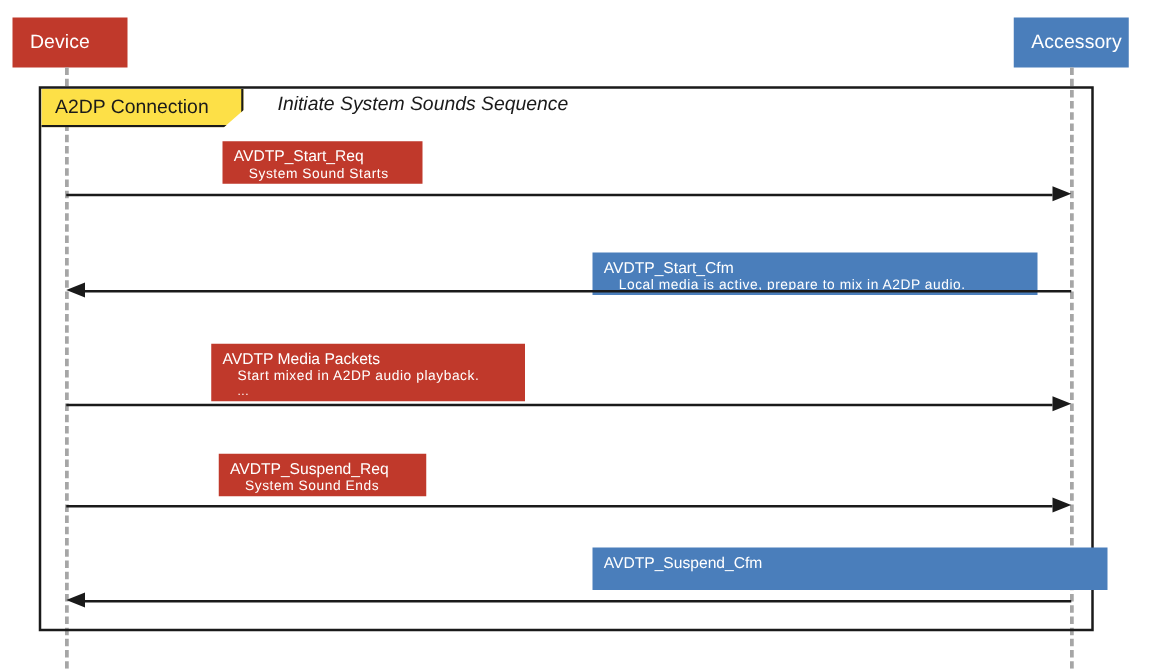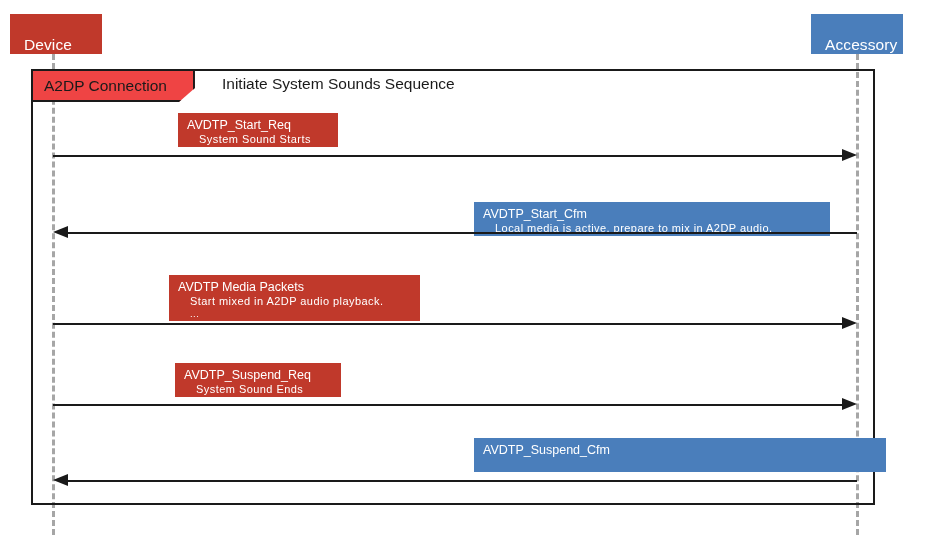--- a/index.html
+++ b/index.html
@@ -21,21 +21,21 @@
     top: 0;
     width: 932px;
     height: 535px;
   }
 
   
   .participant {
     position: absolute;
     box-sizing: border-box;
     display: flex;
-    align-items: flex-end;
+    align-items: center;
     color: #ffffff;
     font-size: 15.5px;
     letter-spacing: 0.1px;
     padding-left: 14px;
   }
   #participant-device {
     left: 10px;
     top: 14px;
     width: 92px;
     height: 40px;
@@ -73,36 +73,37 @@
   }
 
   #fragment-label-tab {
     position: absolute;
     left: 33px;
     top: 71px;
     height: 29px;
     padding: 0 26px 0 11px;
     display: flex;
     align-items: center;
-    background: #ef4444;
+    background: #fde047;
     border-right: 2px solid #1a1a1a;
     border-bottom: 2px solid #1a1a1a;
     font-size: 15.5px;
     color: #1a1a1a;
     -webkit-clip-path: polygon(0 0, 100% 0, 100% 55%, calc(100% - 16px) 100%, 0 100%);
     clip-path: polygon(0 0, 100% 0, 100% 55%, calc(100% - 16px) 100%, 0 100%);
   }
 
   #fragment-title {
     position: absolute;
     left: 222px;
     top: 75px;
     font-size: 15.5px;
     color: #1a1a1a;
     white-space: nowrap;
+    font-style: italic;
   }
 
   
   .msg-box {
     position: absolute;
     box-sizing: border-box;
     color: #ffffff;
     padding: 5px 7px 6px 9px;
   }
   .msg-box.red  { background: #C0392B; }

